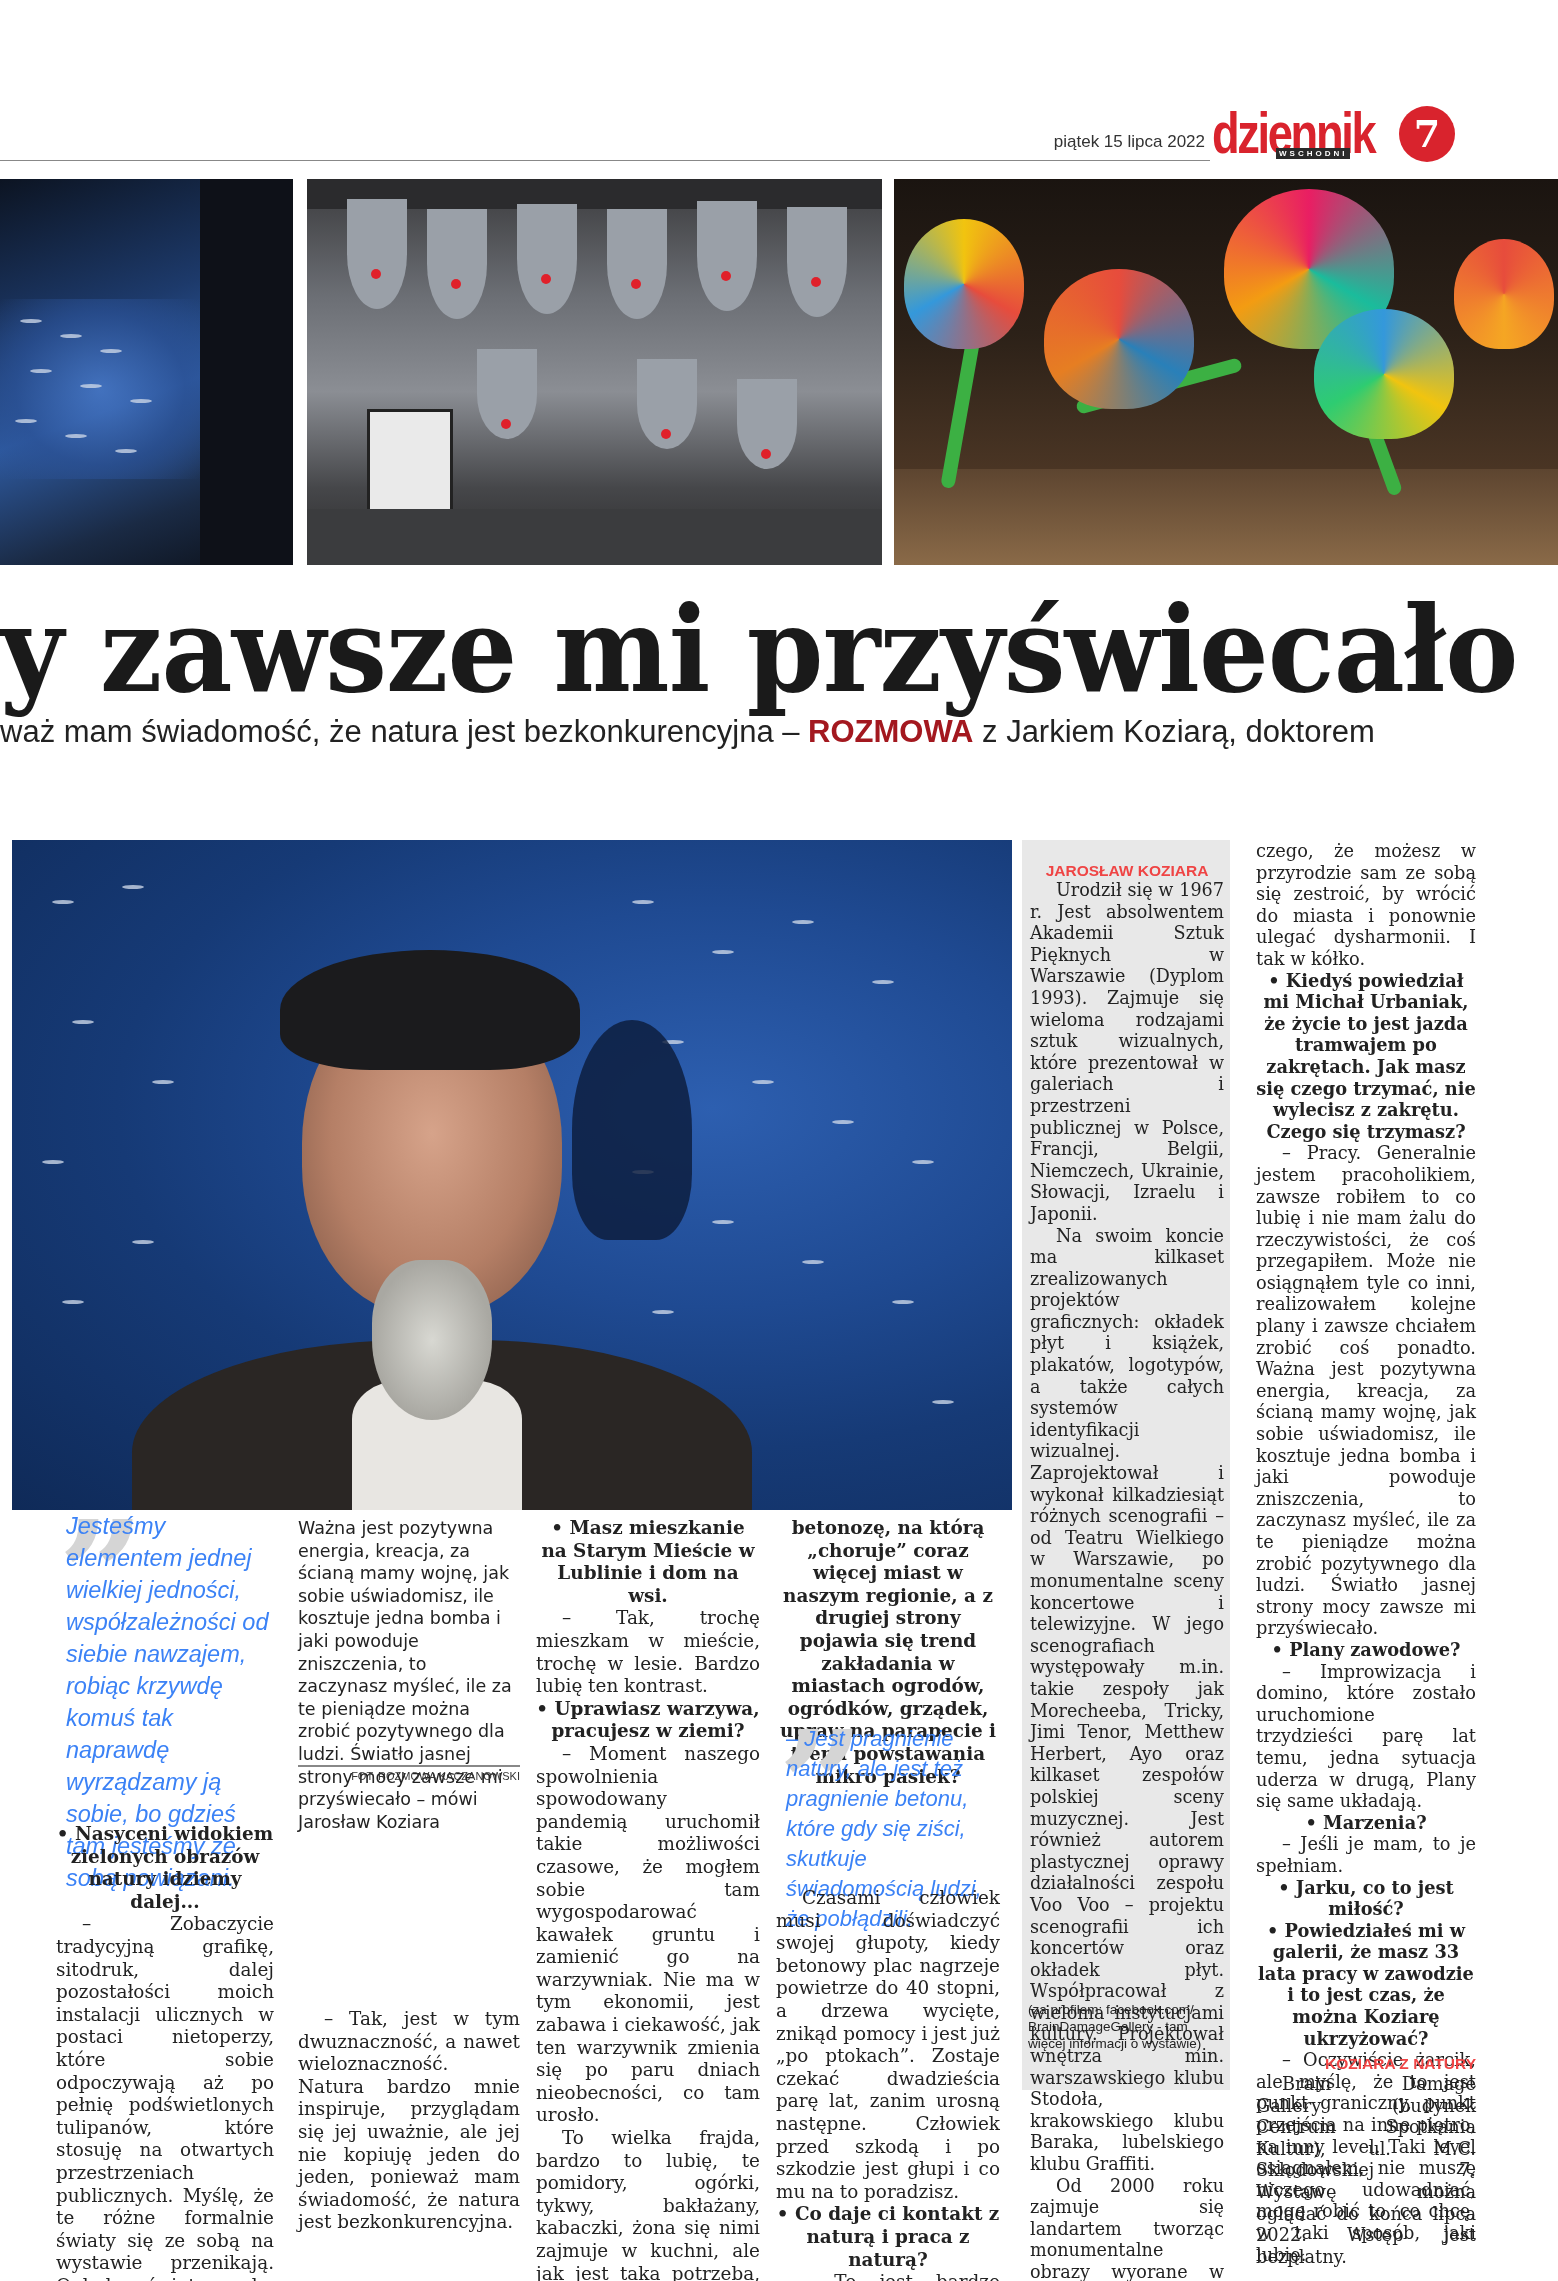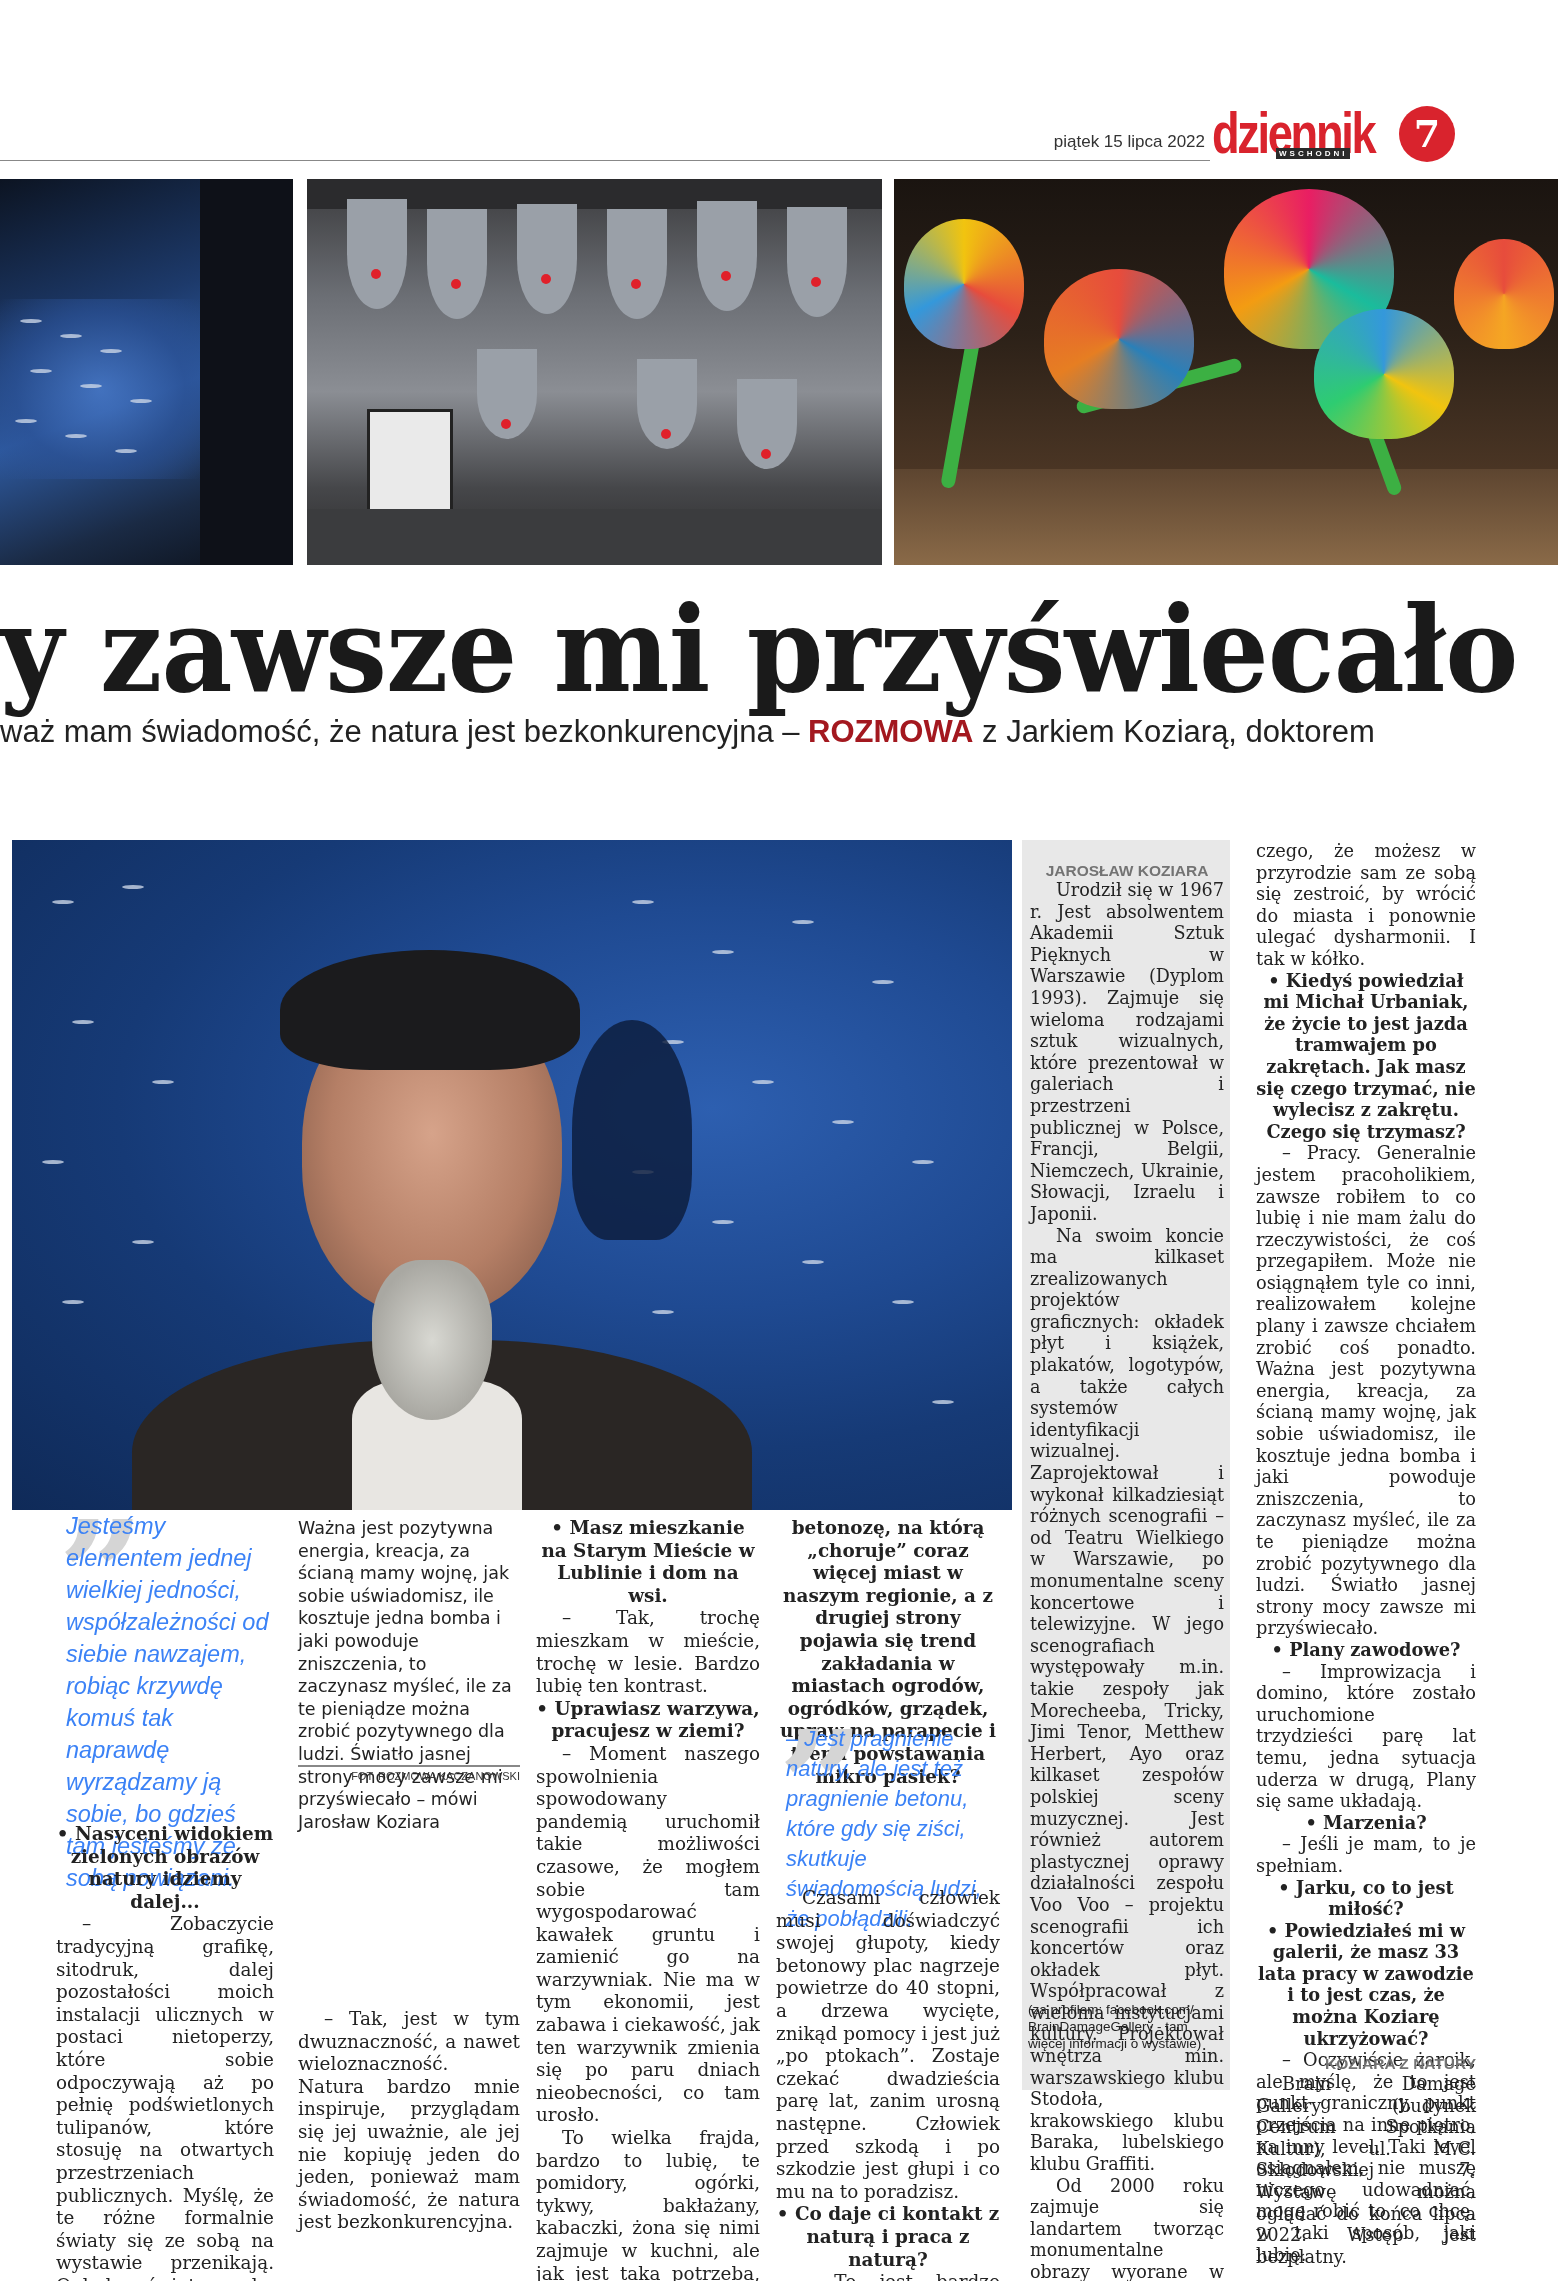--- a/index.html
+++ b/index.html
@@ -39,21 +39,21 @@
   .col p{margin:0;text-indent:26px;text-align:justify;}
   .col .q{font-weight:bold;text-indent:0;text-align:center;}
   .col .ni{text-indent:0;}
   .pull{position:absolute;color:#3b82f6;font-style:italic;font-family:"Liberation Sans",sans-serif;}
   .quote-mark{position:absolute;color:#d5d5d5;font-size:150px;font-weight:bold;font-family:"DejaVu Serif",serif;line-height:150px;}
   #caption{left:298px;top:1517px;width:220px;font-size:17.5px;line-height:22.6px;font-family:"DejaVu Sans",sans-serif;color:#222;}
   #caption-rule{left:298px;top:1765px;width:222px;height:2px;background:#888;}
   #photo-credit{left:298px;top:1770px;width:222px;text-align:right;font-size:11px;font-family:"Liberation Sans",sans-serif;color:#333;}
   
   #sidebar{left:1022px;top:840px;width:208px;height:1250px;background:#e8e8e8;}
-  .box-title{color:#737373;font-weight:bold;font-family:"Liberation Sans",sans-serif;font-size:15.5px;text-align:center;}
+  .box-title{color:#ef4444;font-weight:bold;font-family:"Liberation Sans",sans-serif;font-size:15.5px;text-align:center;}
   #source{position:absolute;font-family:"Liberation Sans",sans-serif;font-size:13.5px;line-height:17px;color:#222;}
 </style>
 </head>
 <body>
 
 <div class="abs sans" id="date">piątek 15 lipca 2022</div>
 <div class="abs" id="date-rule"></div>
 <div class="abs" id="logo">dziennik</div>
 <div class="abs sans" id="logo-sub">WSCHODNI</div>
 <div class="abs serif" id="page-num">7</div>

